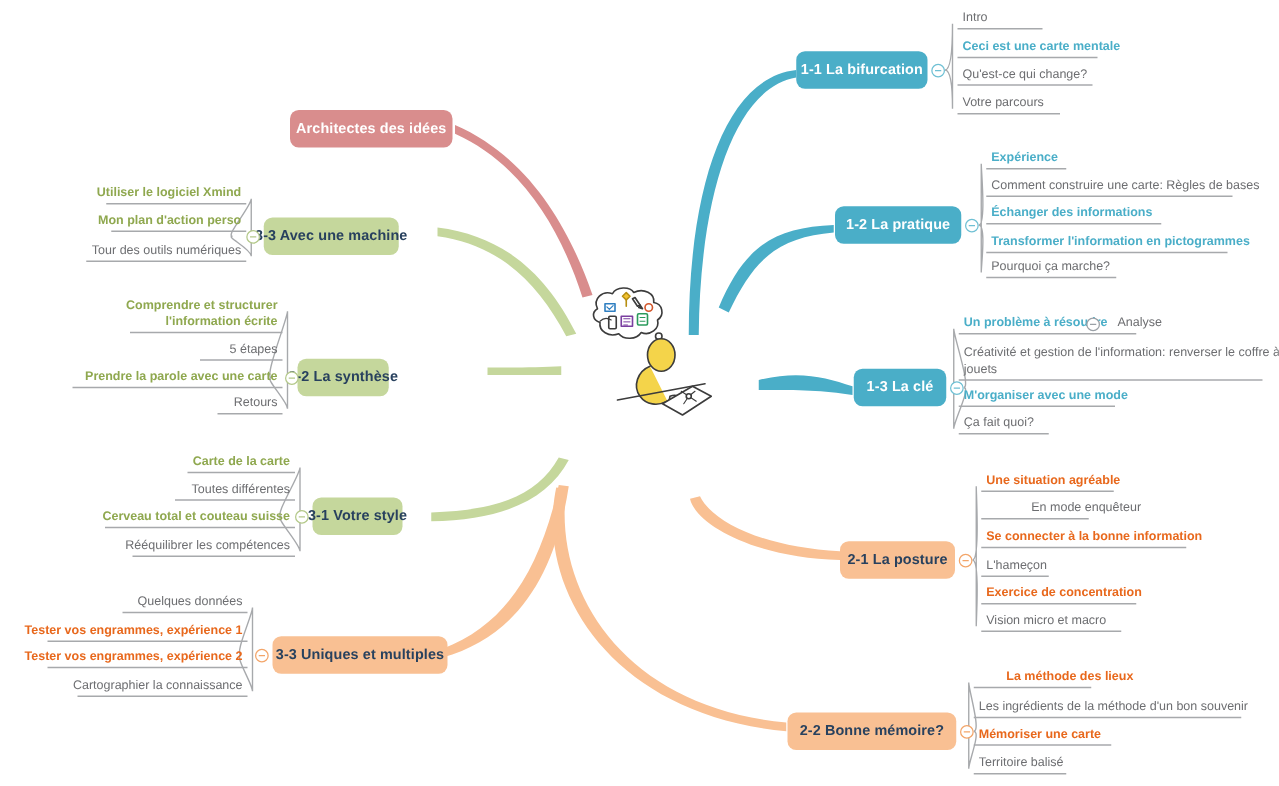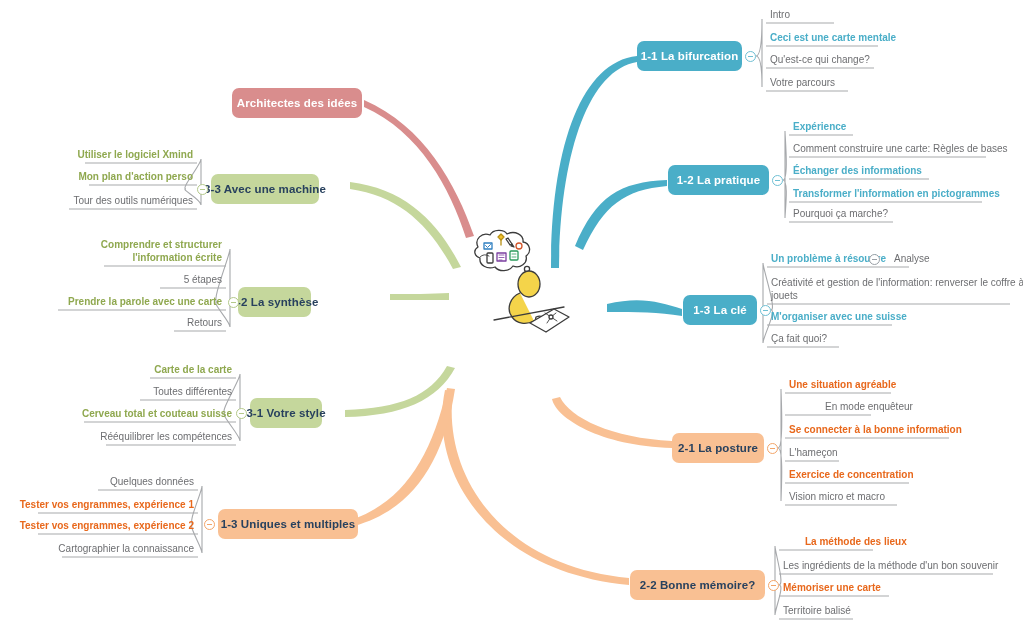--- a/index.html
+++ b/index.html
@@ -214,42 +214,42 @@
       <div class="sub accent-blue" style="left: 793px; top: 187px;">Transformer l'information en pictogrammes</div>
       <div class="sub" style="left: 793px; top: 207px;">Pourquoi ça marche?</div>
       <div class="node blue" style="left: 683px; top: 295px; width: 74px;">
         <span>1-3 La clé</span>
       </div>
       <div class="toggle blue" style="top: 305px; left: 760px;"></div>
       <div class="sub accent-blue" style="left: 771px; top: 252px;">Un problème à résoudre</div>
       <div class="toggle" style="left: 869px; top: 254px;"></div>
       <div class="sub" style="left: 894px; top: 252px;">Analyse</div>
       <div class="sub wrap" style="left: 771px; top: 276px; width: 253px;">Créativité et gestion de l'information: renverser le coffre à jouets</div>
-      <div class="sub accent-blue" style="left: 771px; top: 310px;">M'organiser avec une suisse</div>
+      <div class="sub accent-blue" style="left: 771px; top: 310px;">M'organiser avec une mode</div>
       <div class="sub" style="left: 771px; top: 332px;">Ça fait quoi?</div>
       <div class="node orange" style="left: 672px; top: 433px; width: 92px;">
         <span>2-1 La posture</span>
       </div>
       <div class="toggle orange" style="top: 443px; left: 767px;"></div>
       <div class="sub accent-orange" style="left: 789px; top: 378px;">Une situation agréable</div>
       <div class="sub" style="left: 825px; top: 400px;">En mode enquêteur</div>
       <div class="sub accent-orange" style="left: 789px; top: 423px;">Se connecter à la bonne information</div>
       <div class="sub" style="left: 789px; top: 446px;">L'hameçon</div>
       <div class="sub accent-orange" style="left: 789px; top: 468px;">Exercice de concentration</div>
       <div class="sub" style="left: 789px; top: 490px;">Vision micro et macro</div>
       <div class="node orange" style="left: 630px; top: 570px; width: 135px;">
         <span>2-2 Bonne mémoire?</span>
       </div>
       <div class="toggle orange" style="top: 580px; left: 768px;"></div>
       <div class="sub accent-orange" style="left: 783px; top: 535px; margin-left: 22px;">La méthode des lieux</div>
       <div class="sub" style="left: 783px; top: 559px;">Les ingrédients de la méthode d'un bon souvenir</div>
       <div class="sub accent-orange" style="left: 783px; top: 581px;">Mémoriser une carte</div>
       <div class="sub" style="left: 783px; top: 604px;">Territoire balisé</div>
       <div class="node orange" style="left: 218px; top: 509px; width: 140px;">
-        <span>1-3 Uniques et multiples</span>
+        <span>3-3 Uniques et multiples</span>
       </div>
       <div class="toggle orange" style="top: 519px; left: 204px;"></div>
       <div class="sub right" style="right: 829px; top: 475px;">Quelques données</div>
       <div class="sub accent-orange right" style="right: 829px; top: 498px;">Tester vos engrammes, expérience 1</div>
       <div class="sub accent-orange right" style="right: 829px; top: 519px;">Tester vos engrammes, expérience 2</div>
       <div class="sub right" style="right: 829px; top: 542px;">Cartographier la connaissance</div>
       <div class="node green" style="left: 250px; top: 398px; width: 72px;">
         <span>3-1 Votre style</span>
       </div>
       <div class="toggle green" style="top: 408px; left: 236px;"></div>

